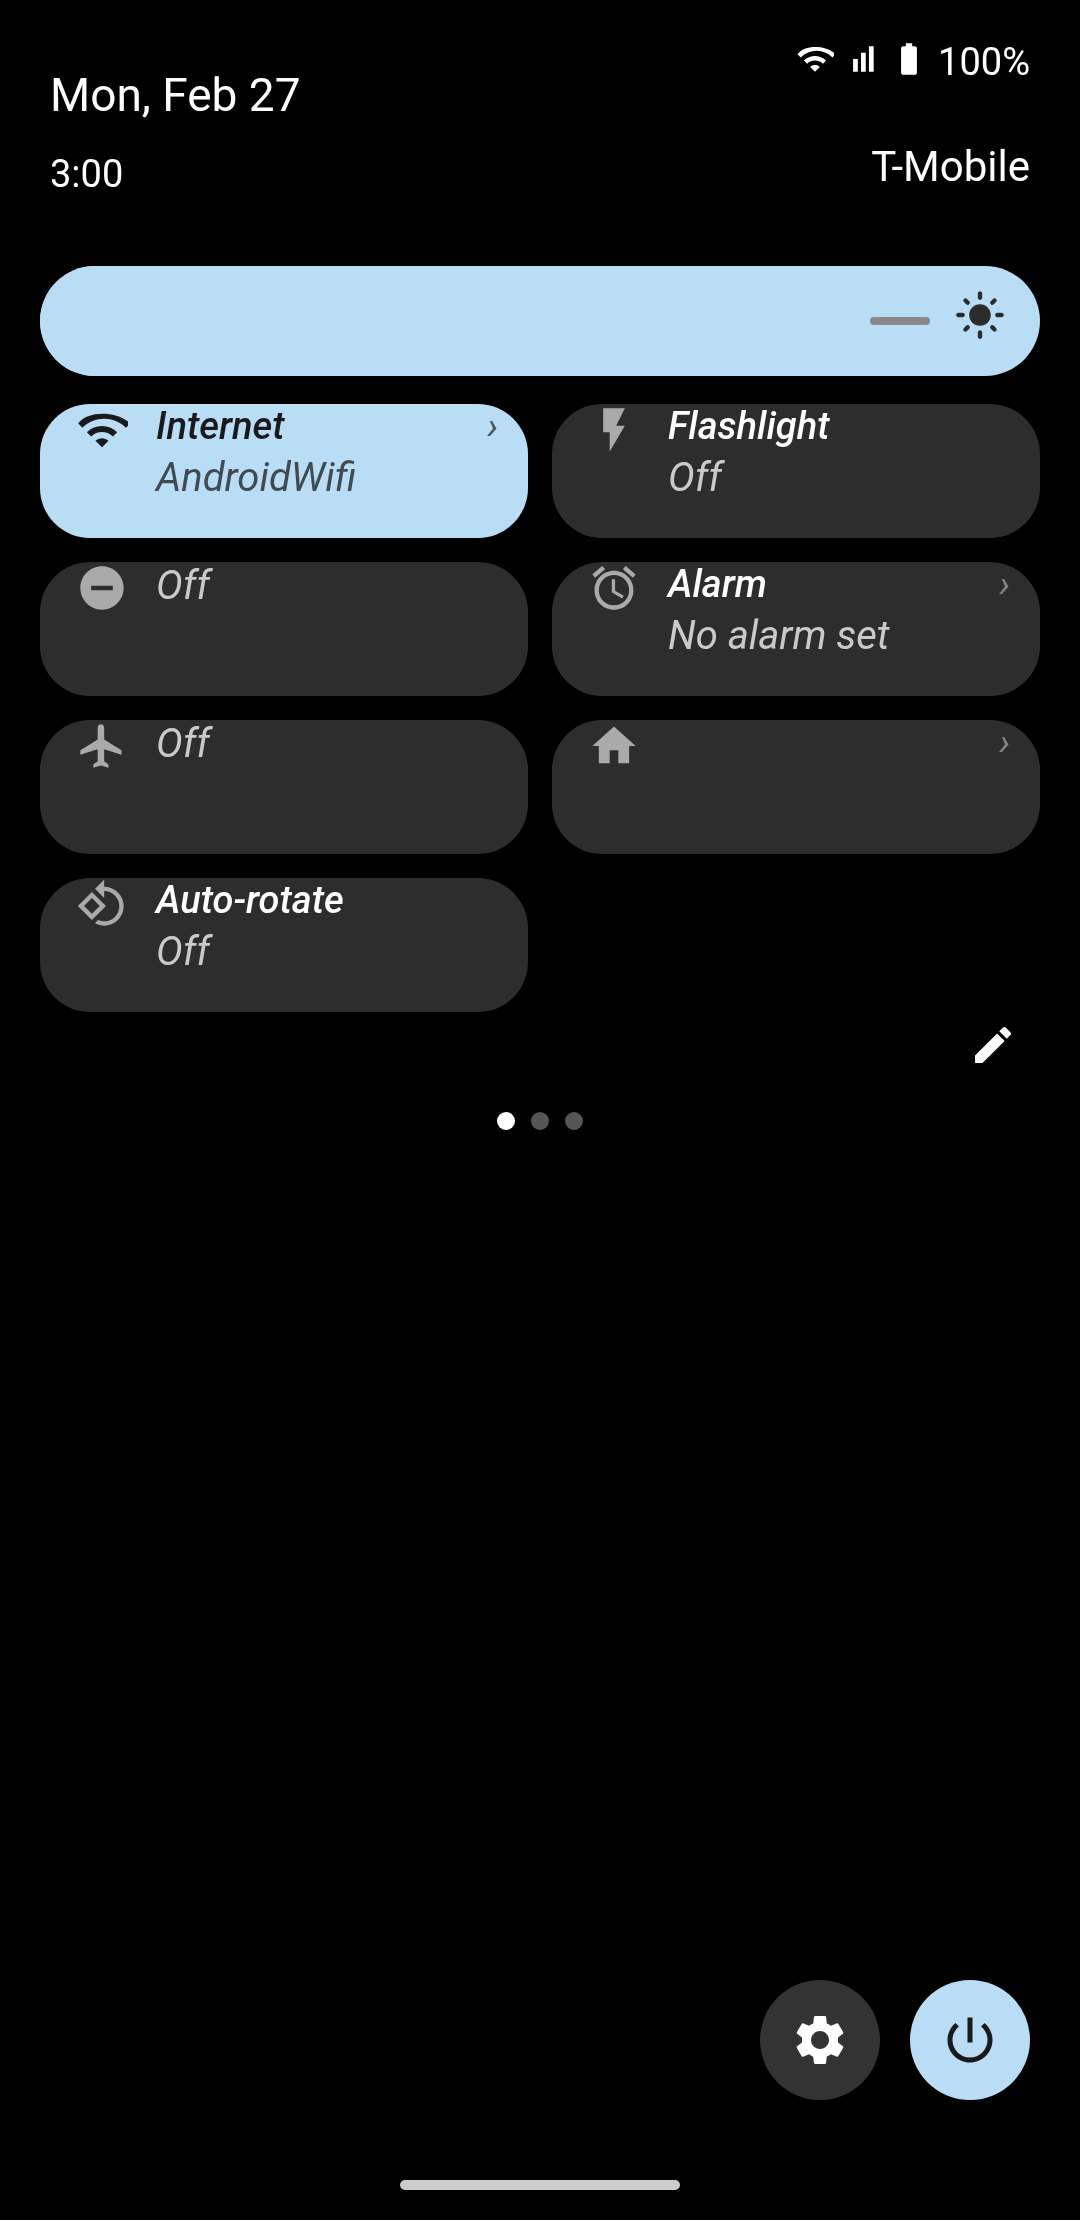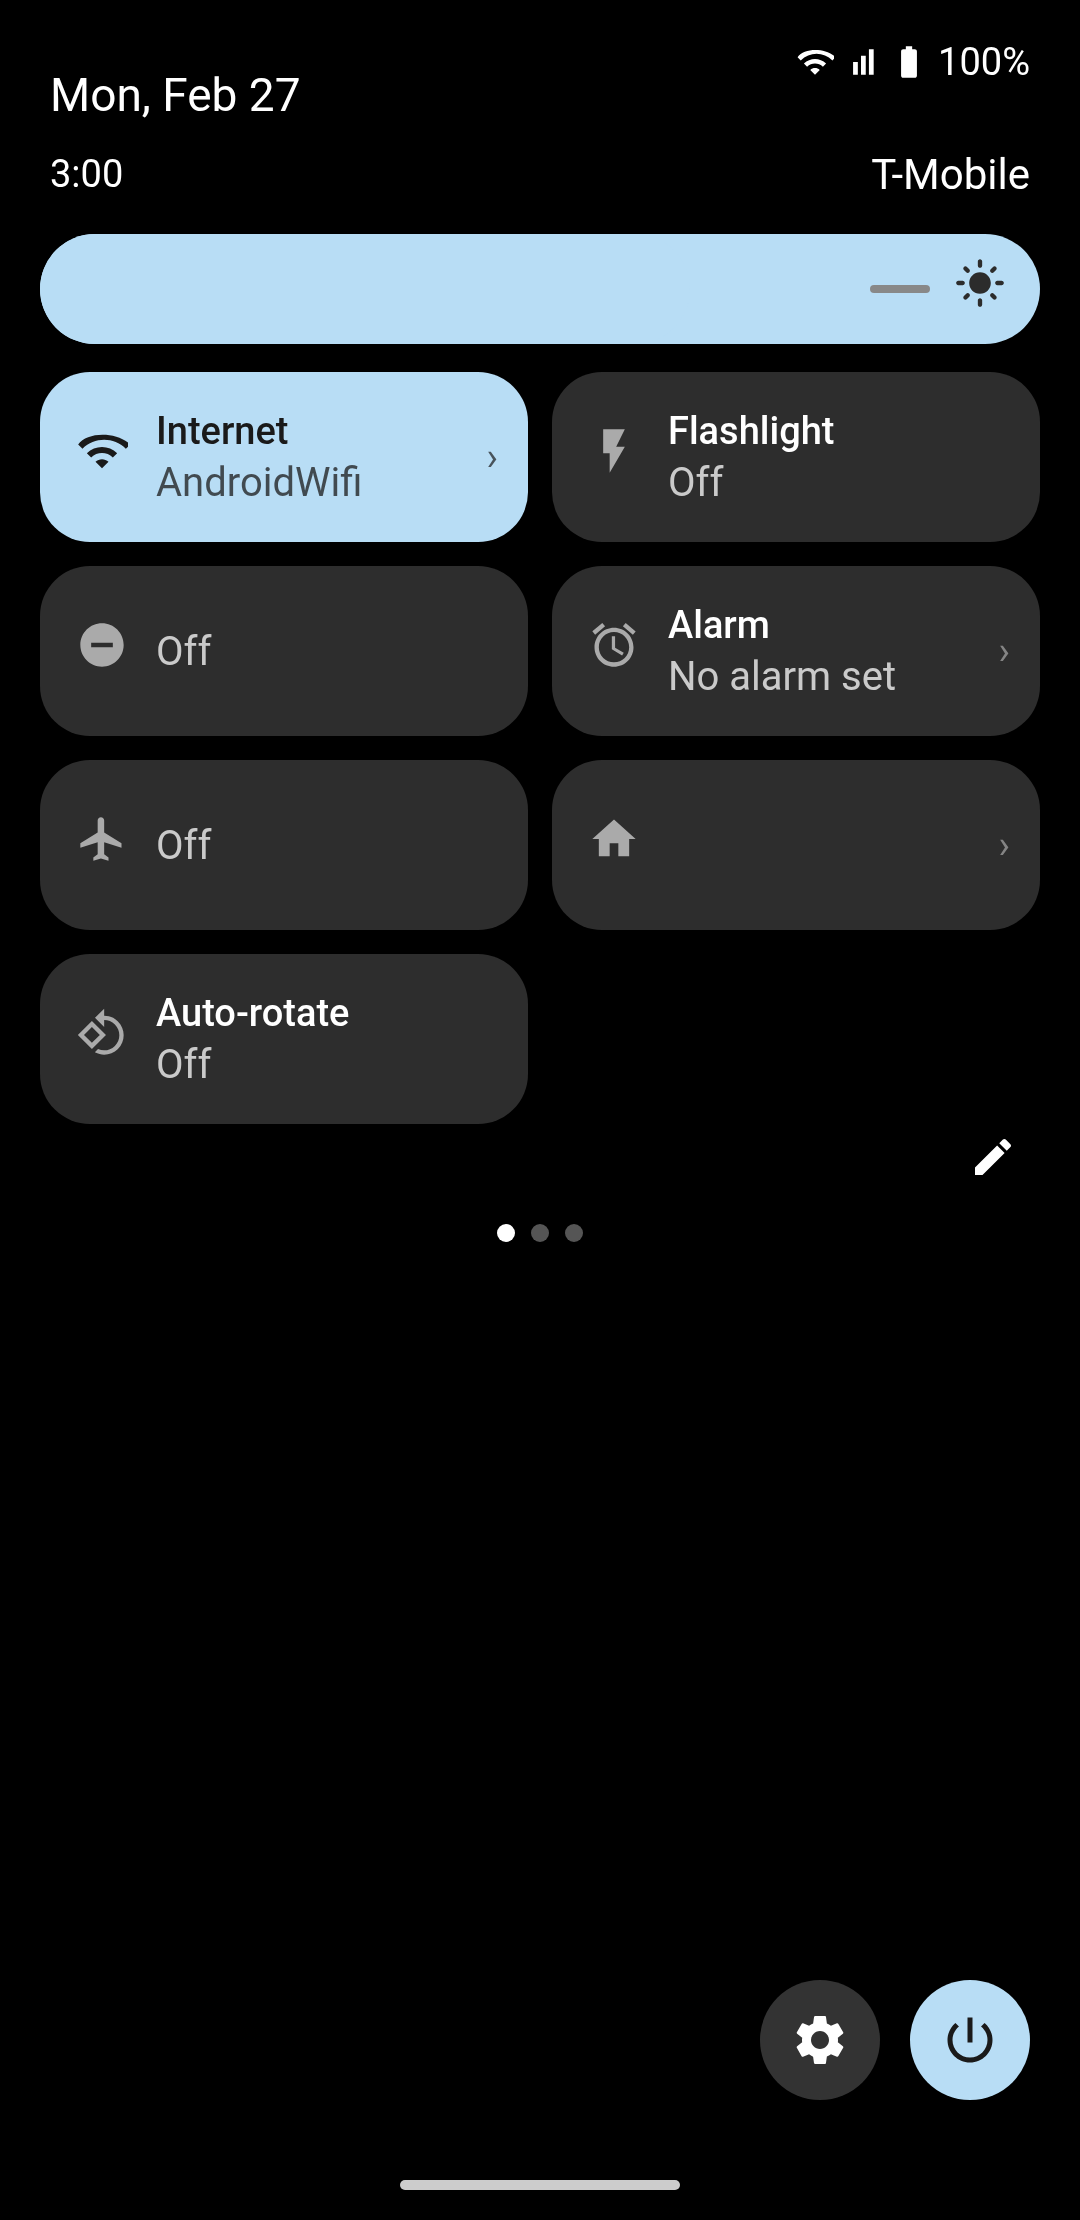--- a/index.html
+++ b/index.html
@@ -25,36 +25,34 @@
 
     .status-date {
       font-size: 46px;
       font-weight: 400;
       color: #fff;
       margin-top: 28px;
     }
 
     .status-right {
       display: flex;
-      align-items: center;
       gap: 8px;
       font-size: 38px;
       color: #fff;
     }
 
     .status-time {
       font-size: 38px;
       padding: 10px 50px;
     }
 
     .status-time-row {
       display: flex;
       justify-content: space-between;
-      align-items: center;
-      padding: 0 50px 28px 50px;
+      padding: 0 50px 60px 50px;
     }
 
     
     .panel {
       padding: 0 40px;
     }
 
     
     .brightness-row {
       background: #b8ddf5;
@@ -100,27 +98,28 @@
     
     .tiles-grid {
       display: grid;
       grid-template-columns: 1fr 1fr;
       gap: 24px;
     }
 
     .tile {
       background: #2d2d2d;
       border-radius: 50px;
-      height: 170px;
-      display: flex;
-      align-items: center;
+      height: 134px;
+      display: flex;
+      align-items: flex-start;
       padding: 0 36px;
       gap: 28px;
       position: relative;
       cursor: pointer;
+      font-style: italic;
     }
 
     .tile.active {
       background: #b8ddf5;
       color: #1a1a1a;
     }
 
     .tile-icon {
       font-size: 52px;
       flex-shrink: 0;

